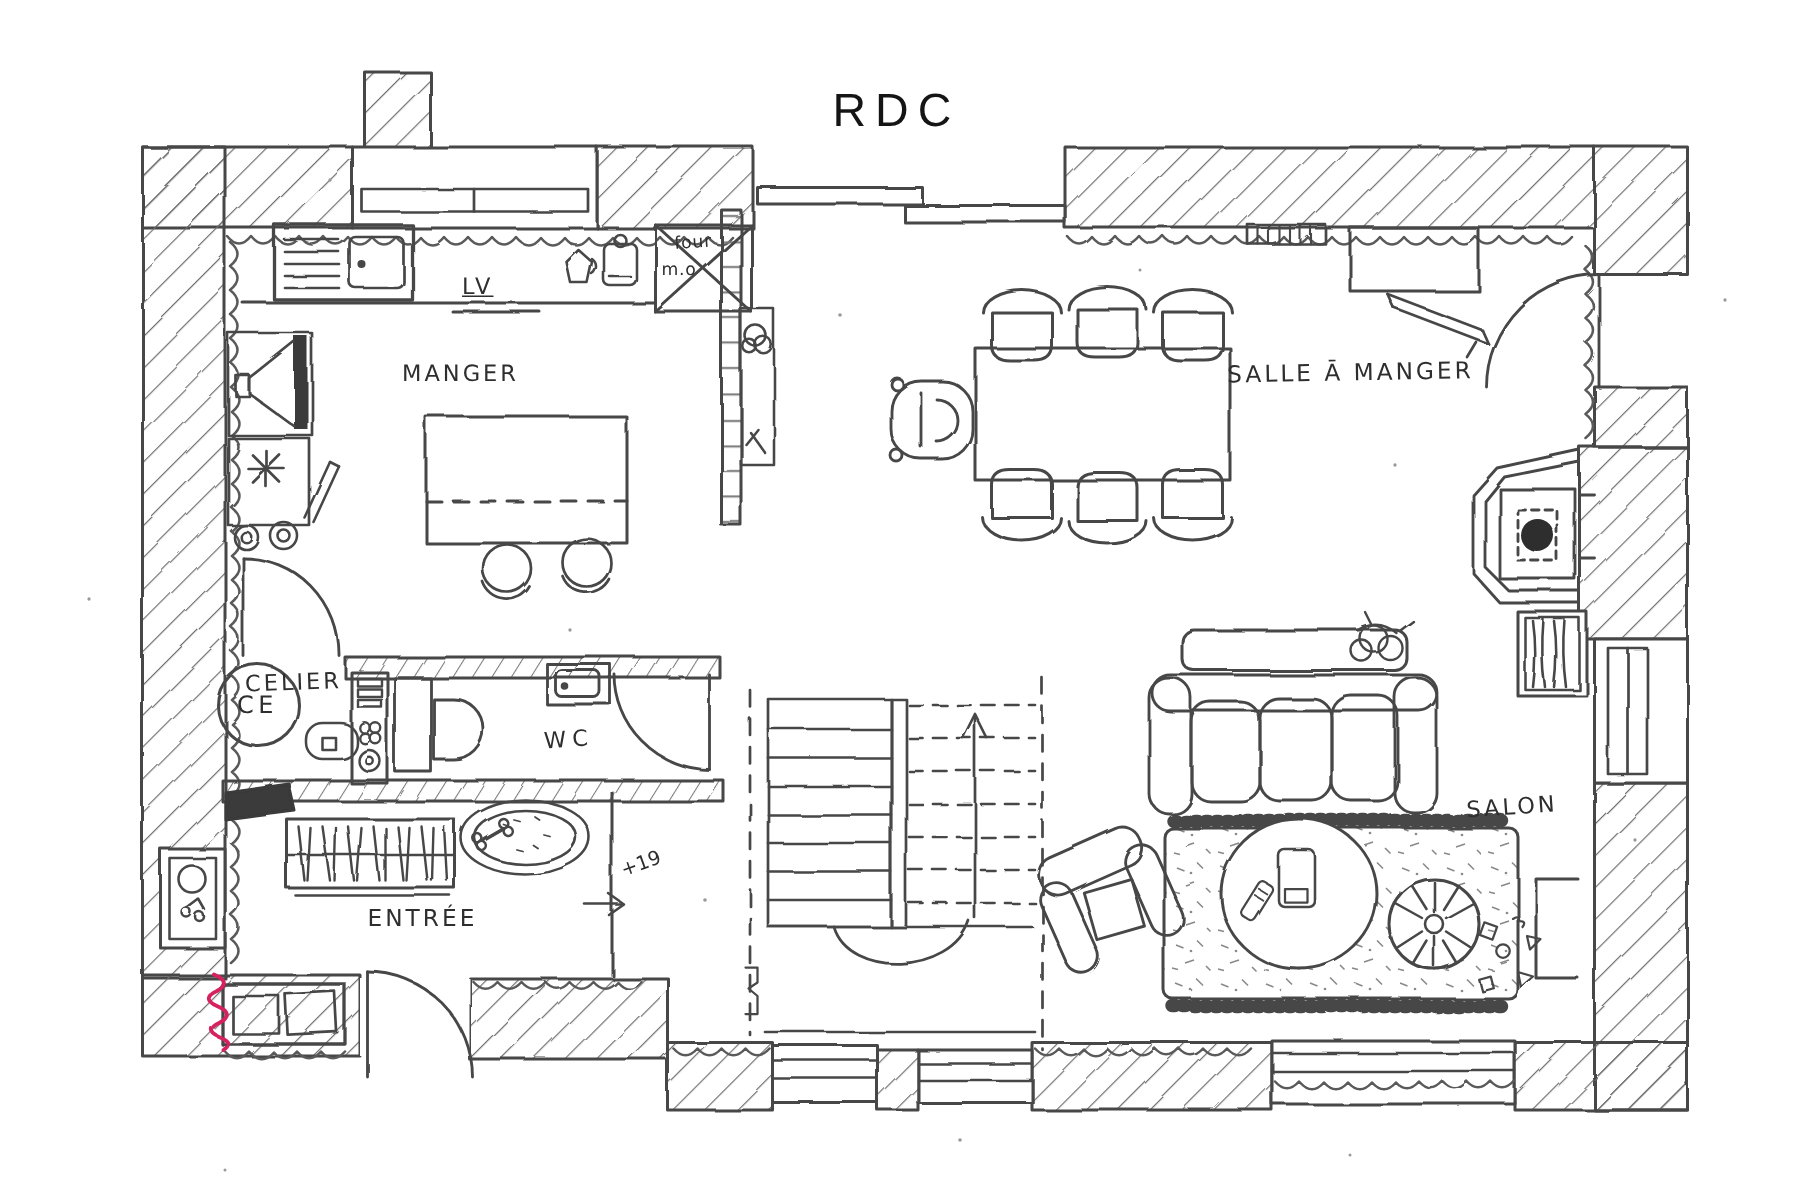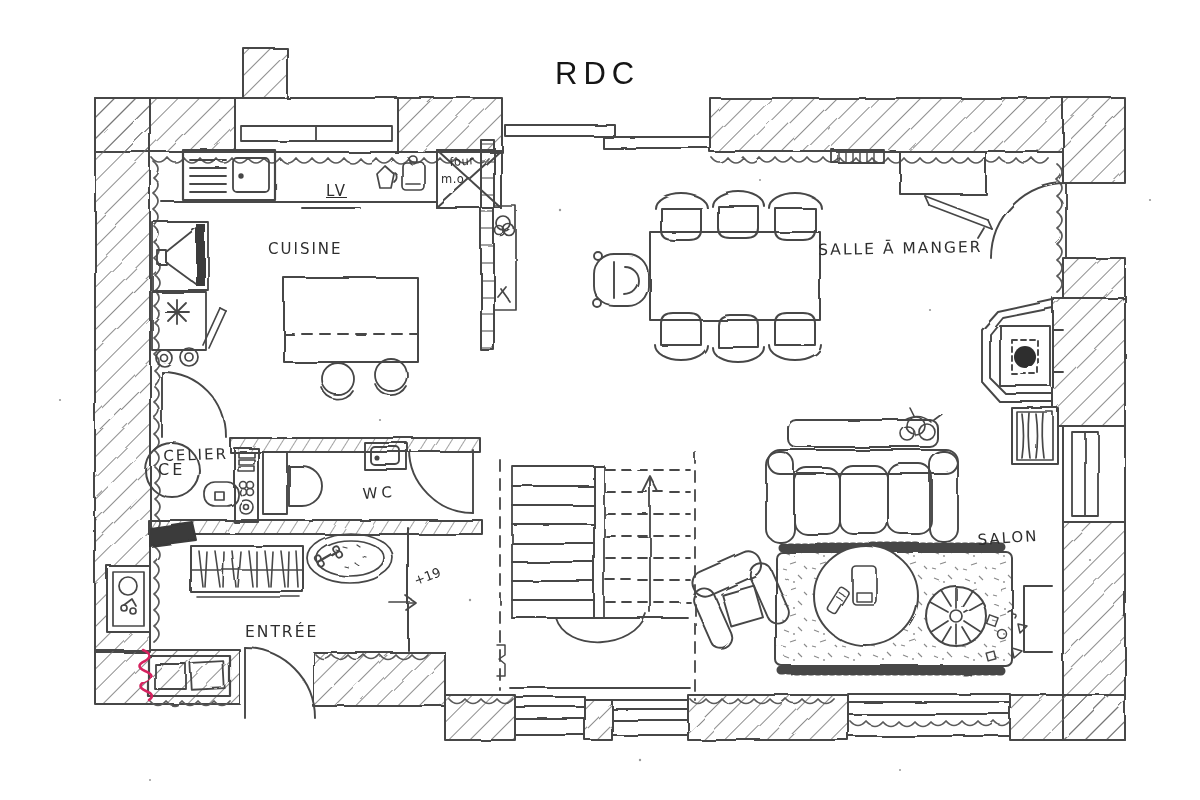--- a/index.html
+++ b/index.html
@@ -449,25 +449,25 @@
           <circle cx="640" cy="760" r="1.2"></circle>
           <circle cx="150" cy="780" r="1"></circle>
       <circle cx="1150" cy="200" r="1.1"></circle>
           <circle cx="60" cy="400" r="1.1"></circle>
           <circle cx="900" cy="770" r="1"></circle>
     </g>
   </g>
 </svg>
 
 <div class="lbl title" style="left:555px;top:56px;">RDC</div>
-<div class="lbl room" style="left:268px;top:240px;">CUISINE</div>
+<div class="lbl room" style="left:268px;top:240px;">MANGER</div>
 <div class="lbl room" style="left:818px;top:241px;transform:rotate(-1deg);font-size:15.5px;">SALLE Ā MANGER</div>
 <div class="lbl room" style="left:163px;top:447px;transform:rotate(-2deg);">CELIER</div>
 <div class="lbl room" style="left:362px;top:485px;letter-spacing:4px;transform:rotate(-4deg);">WC</div>
-<div class="lbl room" style="left:245px;top:603px;font-size:15.5px;margin-top:20px;">ENTRÉE</div>
+<div class="lbl room" style="left:245px;top:603px;font-size:15.5px;">ENTRÉE</div>
 <div class="lbl room" style="left:977px;top:531px;transform:rotate(-4deg);">SALON</div>
-<div class="lbl room" style="left:326px;top:182px;text-decoration:underline;">LV</div>
+<div class="lbl room" style="left:308px;top:182px;text-decoration:underline;">LV</div>
 <div class="lbl small" style="left:449px;top:155px;transform:rotate(-4deg);">four</div>
 <div class="lbl small" style="left:441px;top:172px;">m.o</div>
 <div class="lbl" style="left:158px;top:460px;font-size:16px;letter-spacing:3px;text-align:center;">CE</div>
 <div class="lbl tiny" style="left:412px;top:574px;transform:rotate(-20deg);">+19</div>
 
 </div>
 
 </body></html>

